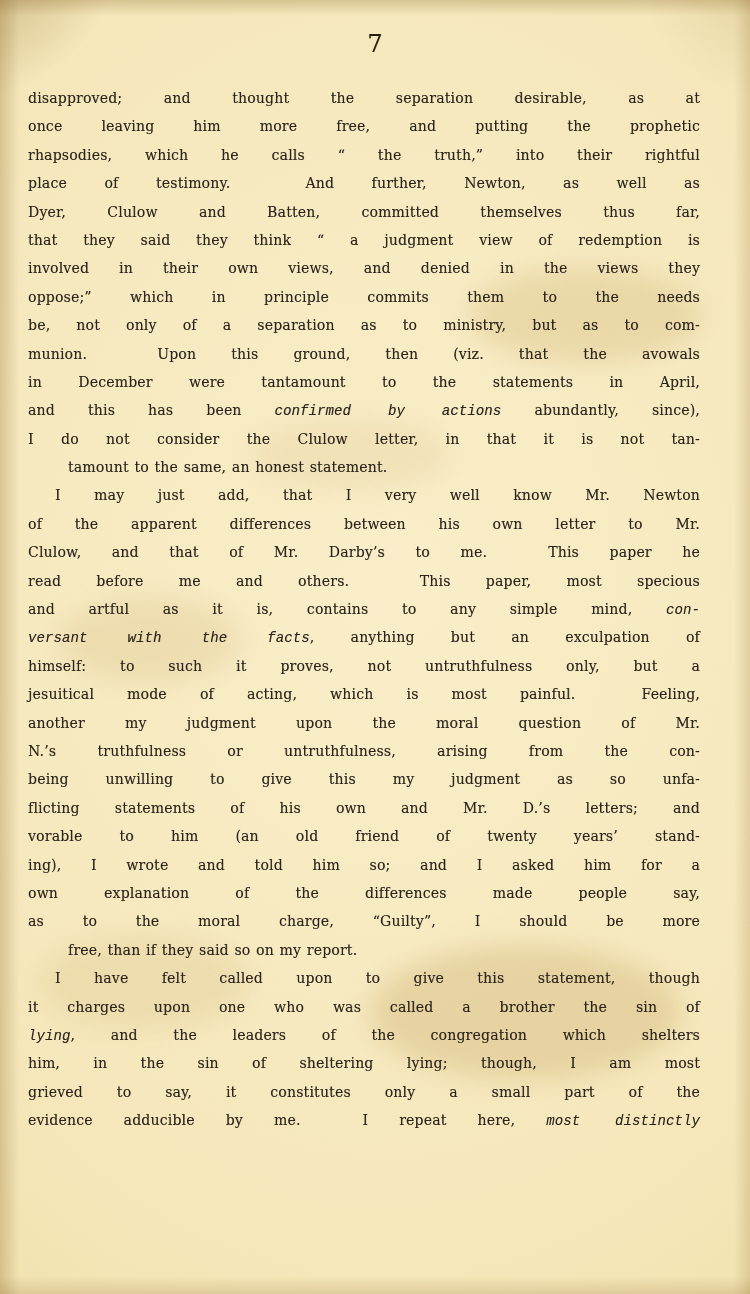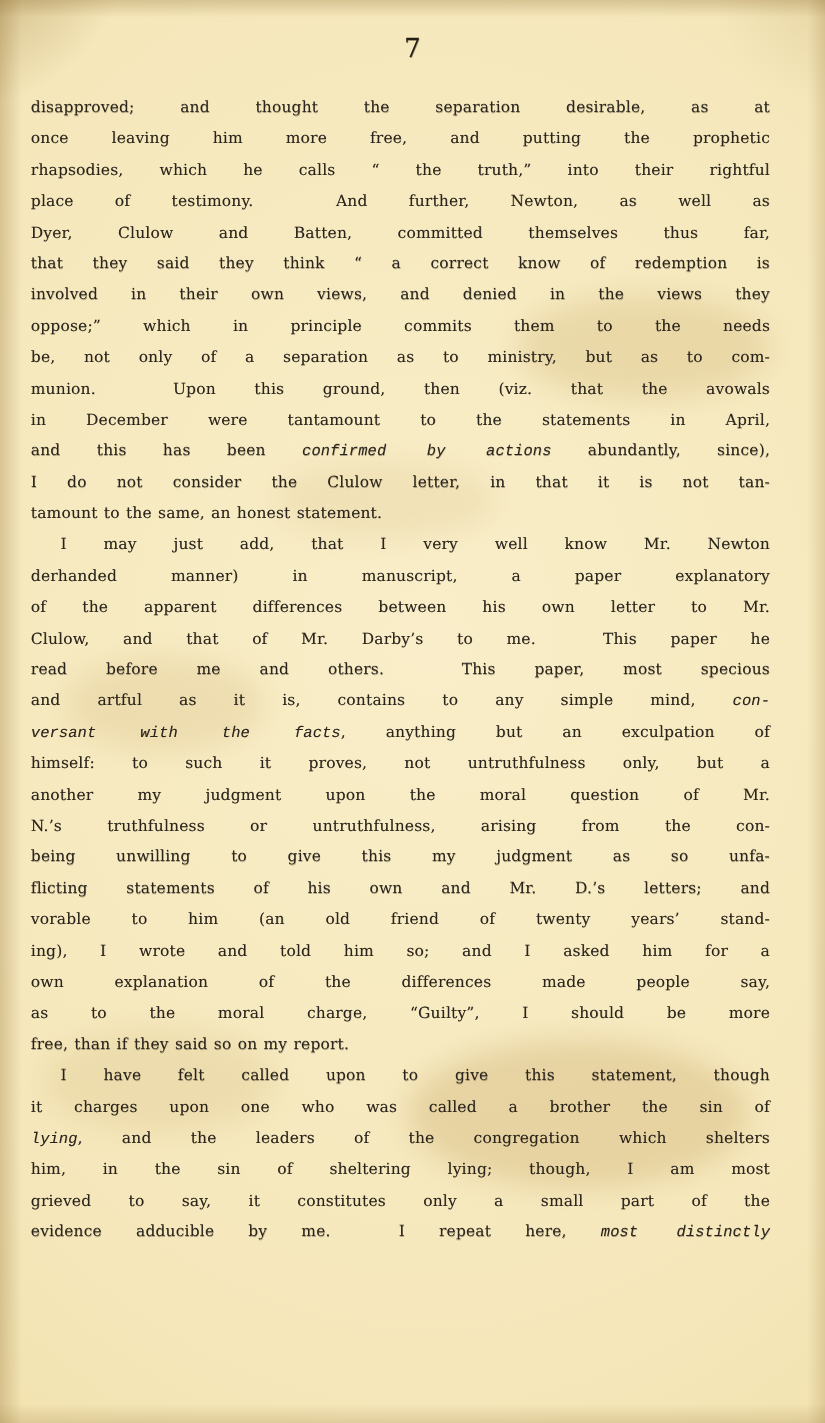--- a/index.html
+++ b/index.html
@@ -56,20 +56,21 @@
     text-shadow: 0.3px 0.3px 0.5px rgba(40,32,20,0.35);
   }
   .line {
     height: 28.4px;
     white-space: pre-wrap;
     text-align: justify;
     text-align-last: justify;
   }
   .line.flush {
     text-align-last: left;
+    margin-left: 40px;
   }
   .line.indent {
     text-indent: 27px;
   }
   .line em {
     font-style: italic;
     letter-spacing: 0.1px;
     font-family: Liberation Mono, monospace;
   }
 </style>
@@ -84,37 +85,37 @@
   <div class="stain s5"></div>
 
   <div class="page-number">7</div>
 
   <div class="text-block">
       <div class="line"><span>disapproved; and thought the separation desirable, as at</span></div>
       <div class="line"><span>once leaving him more free, and putting the prophetic</span></div>
       <div class="line"><span>rhapsodies, which he calls “ the truth,” into their rightful</span></div>
       <div class="line"><span>place of testimony.  And further, Newton, as well as</span></div>
       <div class="line"><span>Dyer, Clulow and Batten, committed themselves thus far,</span></div>
-      <div class="line"><span>that they said they think “ a correct know of redemption is</span></div>
+      <div class="line"><span>that they said they think “ a judgment view of redemption is</span></div>
       <div class="line"><span>involved in their own views, and denied in the views they</span></div>
       <div class="line"><span>oppose;” which in principle commits them to the needs</span></div>
       <div class="line"><span>be, not only of a separation as to ministry, but as to com-</span></div>
       <div class="line"><span>munion.  Upon this ground, then (viz. that the avowals</span></div>
       <div class="line"><span>in December were tantamount to the statements in April,</span></div>
       <div class="line"><span>and this has been </span><em>confirmed by actions</em><span> abundantly, since),</span></div>
       <div class="line"><span>I do not consider the Clulow letter, in that it is not tan-</span></div>
       <div class="line flush"><span>tamount to the same, an honest statement.</span></div>
       <div class="line indent"><span>I may just add, that I very well know Mr. Newton</span></div>
-      <div class="line"><span>derhanded manner) in manuscript, a paper explanatory</span></div>
       <div class="line"><span>of the apparent differences between his own letter to Mr.</span></div>
       <div class="line"><span>Clulow, and that of Mr. Darby’s to me.  This paper he</span></div>
       <div class="line"><span>read before me and others.  This paper, most specious</span></div>
       <div class="line"><span>and artful as it is, contains to any simple mind, </span><em>con-</em></div>
       <div class="line"><em>versant with the facts</em><span>, anything but an exculpation of</span></div>
       <div class="line"><span>himself: to such it proves, not untruthfulness only, but a</span></div>
+      <div class="line"><span>jesuitical mode of acting, which is most painful.  Feeling,</span></div>
       <div class="line"><span>another my judgment upon the moral question of Mr.</span></div>
       <div class="line"><span>N.’s truthfulness or untruthfulness, arising from the con-</span></div>
       <div class="line"><span>being unwilling to give this my judgment as so unfa-</span></div>
       <div class="line"><span>flicting statements of his own and Mr. D.’s letters; and</span></div>
       <div class="line"><span>vorable to him (an old friend of twenty years’ stand-</span></div>
       <div class="line"><span>ing), I wrote and told him so; and I asked him for a</span></div>
       <div class="line"><span>own explanation of the differences made people say,</span></div>
       <div class="line"><span>as to the moral charge, “Guilty”, I should be more</span></div>
       <div class="line flush"><span>free, than if they said so on my report.</span></div>
       <div class="line indent"><span>I have felt called upon to give this statement, though</span></div>

